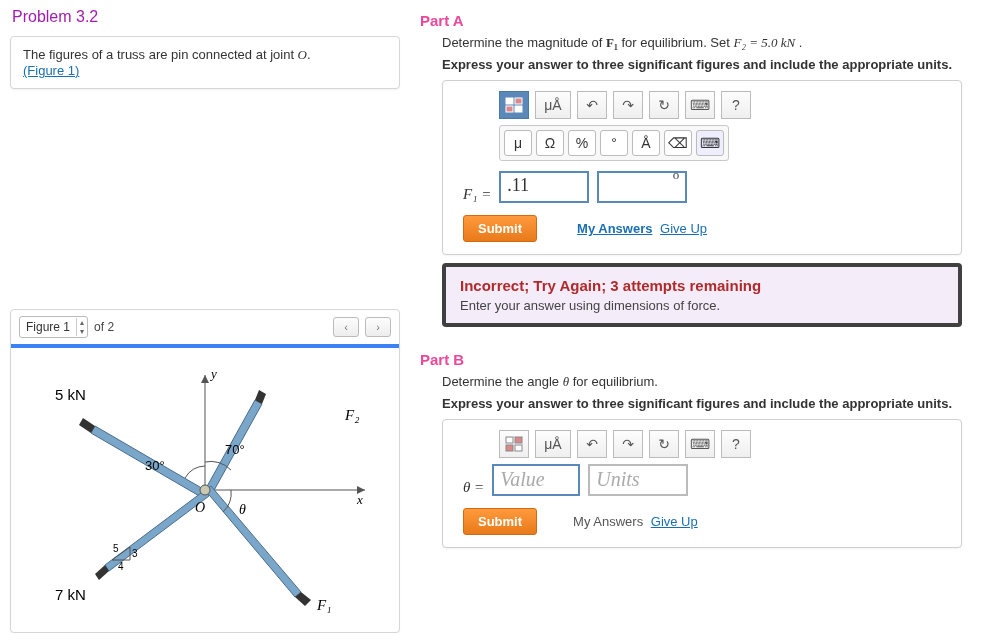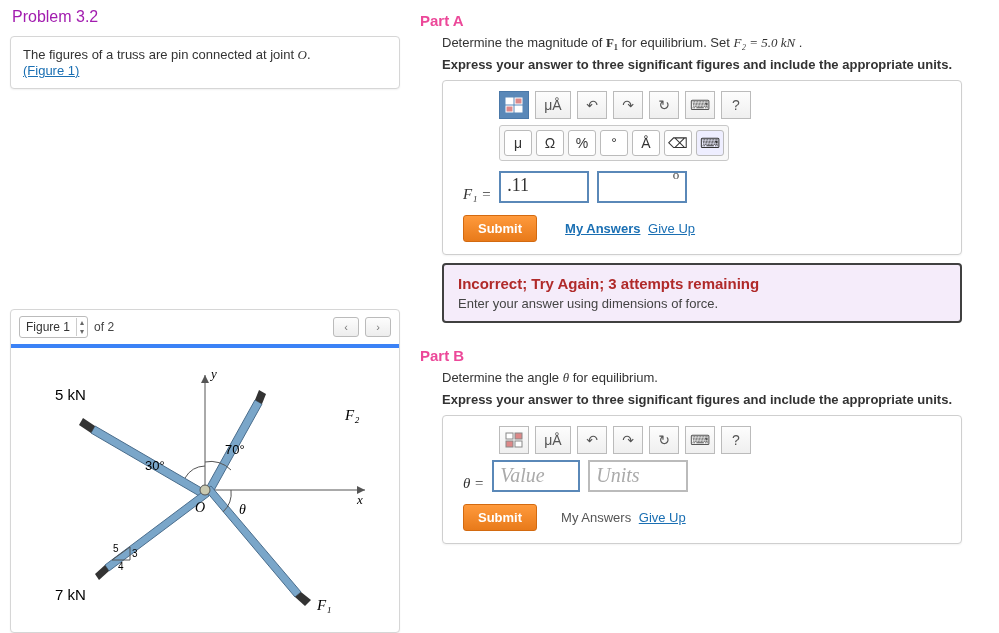--- a/index.html
+++ b/index.html
@@ -114,34 +114,34 @@
   .val-input, .unit-input {
     border:2px solid #5a88b8; height:32px; font-size:18px; padding:2px 6px;
     font-family: 'Times New Roman', serif; color:#333; background:#fff;
   }
   .val-input { width:90px; }
   .unit-input { width:90px; font-size:14px; color:#444; position:relative;}
   .unit-ph, .val-ph { color:#aaa; font-style:italic;}
   .unit-deg {
     position:absolute; top:-6px; right:6px; font-size:13px; color:#444;
   }
-  .btn-row { display:flex; align-items:center; gap:24px; margin-left:8px;}
+  .btn-row { display:flex; align-items:center; gap:36px; margin-left:8px;}
   .submit-btn {
     background: linear-gradient(#ff9a3c,#e87a1a);
     color:#fff; font-weight:bold; border:1px solid #d36a10;
     border-radius:3px; padding:5px 14px; cursor:pointer; font-size:13px;
   }
   .ans-links { font-size:13px; }
   .ans-links a { color:#1a6fb3; text-decoration:underline; margin-left:4px; cursor:pointer;}
   .ans-links .my { font-weight:bold; }
   .ans-links .plain { color:#555; text-decoration:none; font-weight:normal;}
 
   .feedback {
     margin: 4px 0 8px 22px;
-    border: 2px solid #404040;
+    border: 4px solid #404040;
     border-radius: 4px;
     background: #f5ecfa;
     padding: 10px 14px;
     width: 520px;
   }
   .feedback .fb-title { color:#b02a2a; font-weight:bold; font-size:15px; margin-bottom:4px;}
   .feedback .fb-text { color:#444; }
 </style>
 </head>
 <body>

